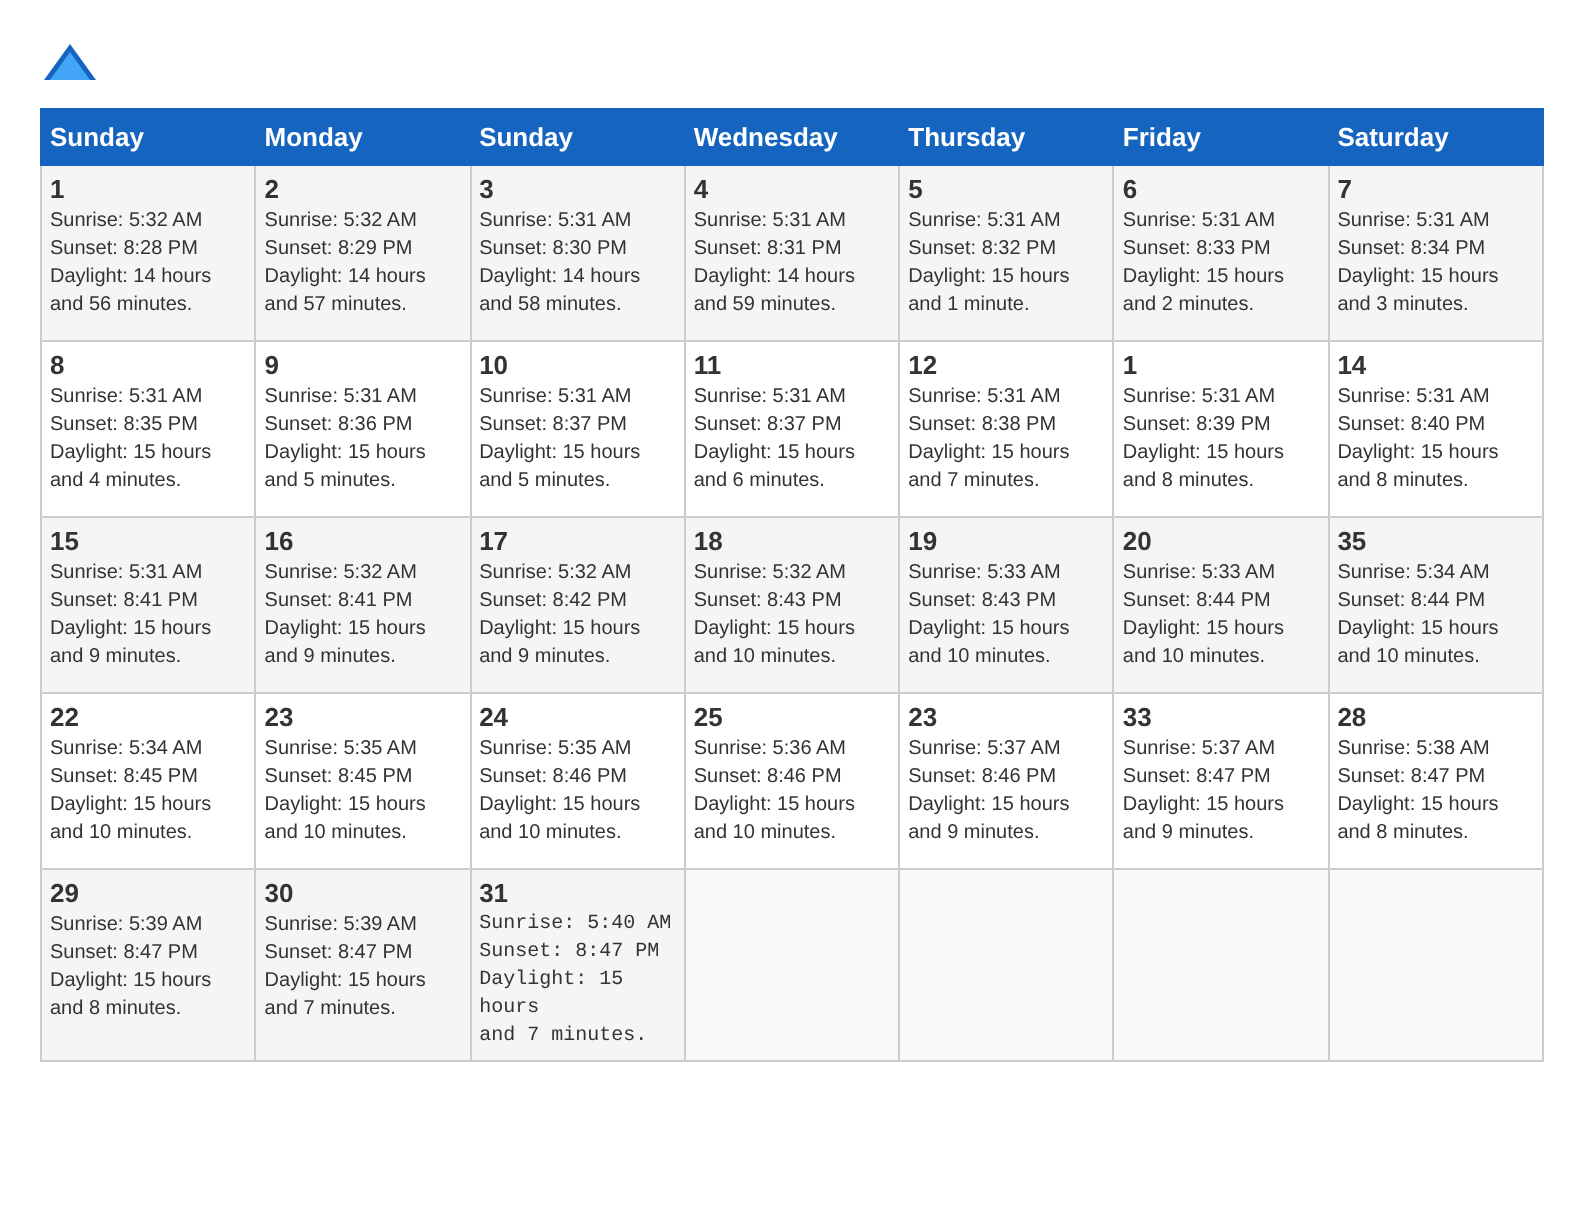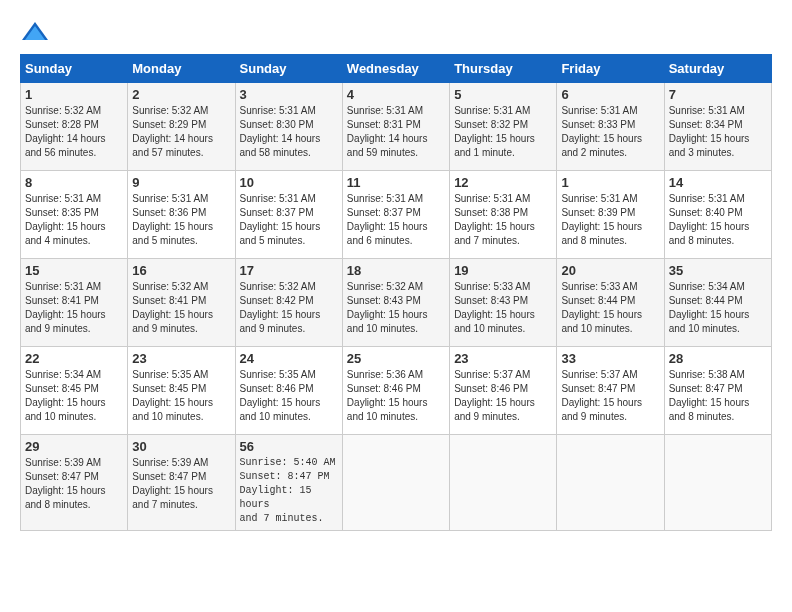--- a/index.html
+++ b/index.html
@@ -337,21 +337,21 @@
 and 8 minutes.</div>
         </td>
         <td>
           <span class="day-num">30</span>
           <div class="day-info" style="white-space: pre-line;">Sunrise: 5:39 AM
 Sunset: 8:47 PM
 Daylight: 15 hours
 and 7 minutes.</div>
         </td>
         <td>
-          <span class="day-num">56</span>
+          <span class="day-num">31</span>
           <div class="day-info" style="white-space: pre-line; font-family: Liberation Mono, monospace;">Sunrise: 5:40 AM
 Sunset: 8:47 PM
 Daylight: 15 hours
 and 7 minutes.</div>
         </td>
         <td class="empty-cell"></td>
         <td class="empty-cell"></td>
         <td class="empty-cell"></td>
         <td class="empty-cell"></td>
       </tr>

